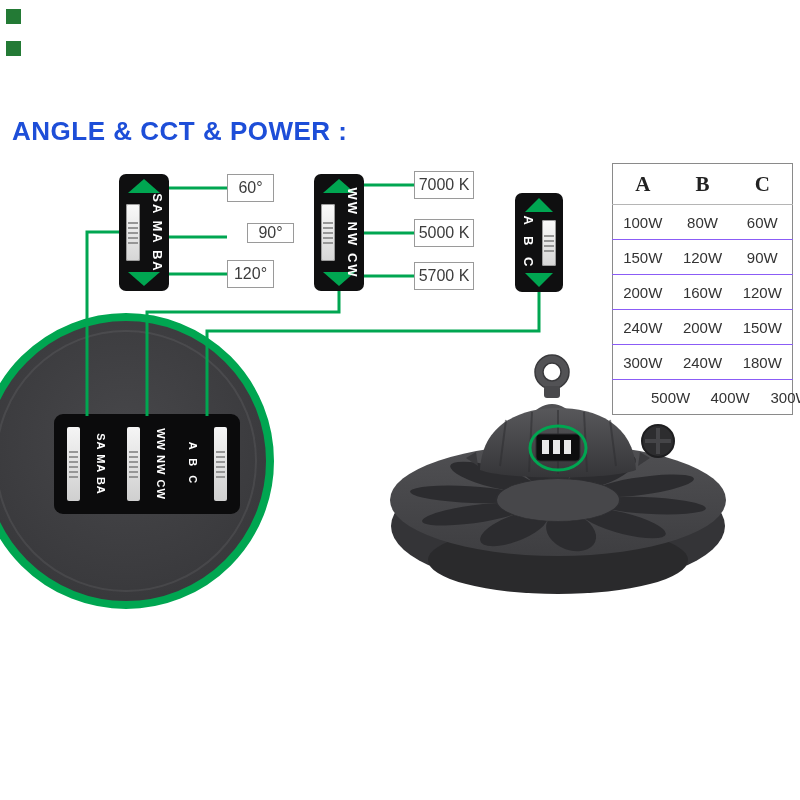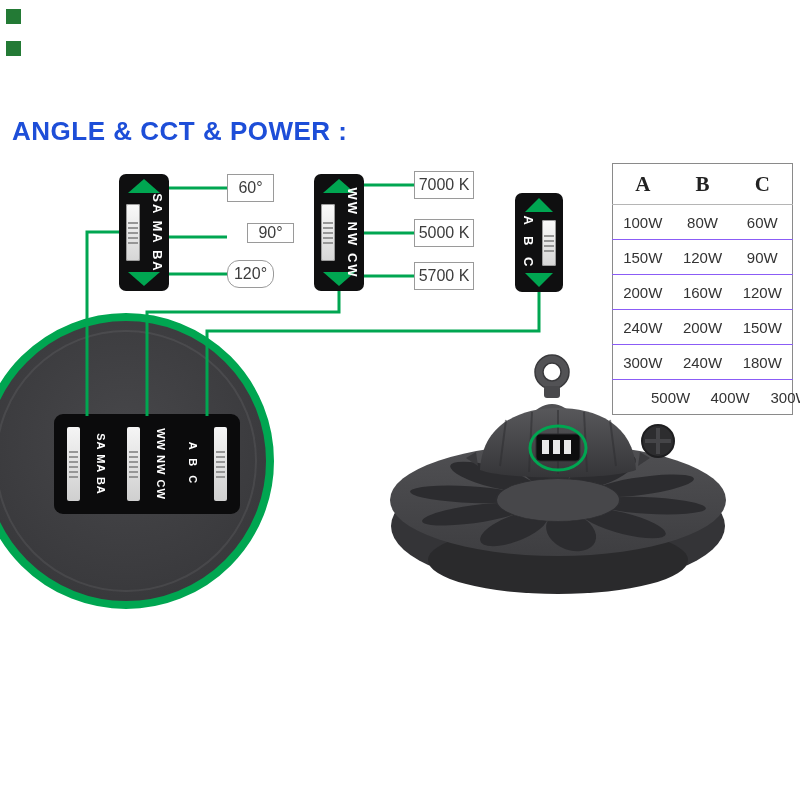--- a/index.html
+++ b/index.html
@@ -34,21 +34,21 @@
             font-weight:bold; font-size:13px; letter-spacing:2px; white-space:nowrap; }
   .switch .vlabel { top:50%; transform:translateY(-50%); }
   .sw-angle .vlabel, .sw-cct .vlabel { right:4px; }
   .sw-power .vlabel { left:6px; letter-spacing:4px; }
 
   
   .opt { position:absolute; background:#fff; border:1px solid #9a9a9a; display:flex; align-items:center;
          justify-content:center; font-size:16px; color:#3c3c3c; box-sizing:border-box; }
   .opt-a0 { left:227px; top:174px; width:47px; height:28px; }
   .opt-a1 { left:215px; top:223px; width:47px; height:20px;margin-left:32px; }
-  .opt-a2 { left:227px; top:260px; width:47px; height:28px;border-radius:12px; }
+  .opt-a2 { left:227px; top:260px; width:47px; height:28px; }
   .opt-c0 { left:414px; top:171px; width:60px; height:28px; }
   .opt-c1 { left:414px; top:219px; width:60px; height:28px; }
   .opt-c2 { left:414px; top:262px; width:60px; height:28px; }
 
   
   .ptable { position:absolute; left:612px; top:163px; width:181px; border-collapse:collapse;
             border:1px solid #8a8a8a; background:#fff; table-layout:fixed; }
   .ptable th { font-family:"Liberation Serif", serif; font-size:21px; font-weight:600; height:38px;
                color:#222; border-bottom:1px solid #b5b5b5; text-align:center; }
   .ptable td { font-size:15px; color:#333; text-align:center; height:32px; border-bottom:1px solid #8b5cf6; }

